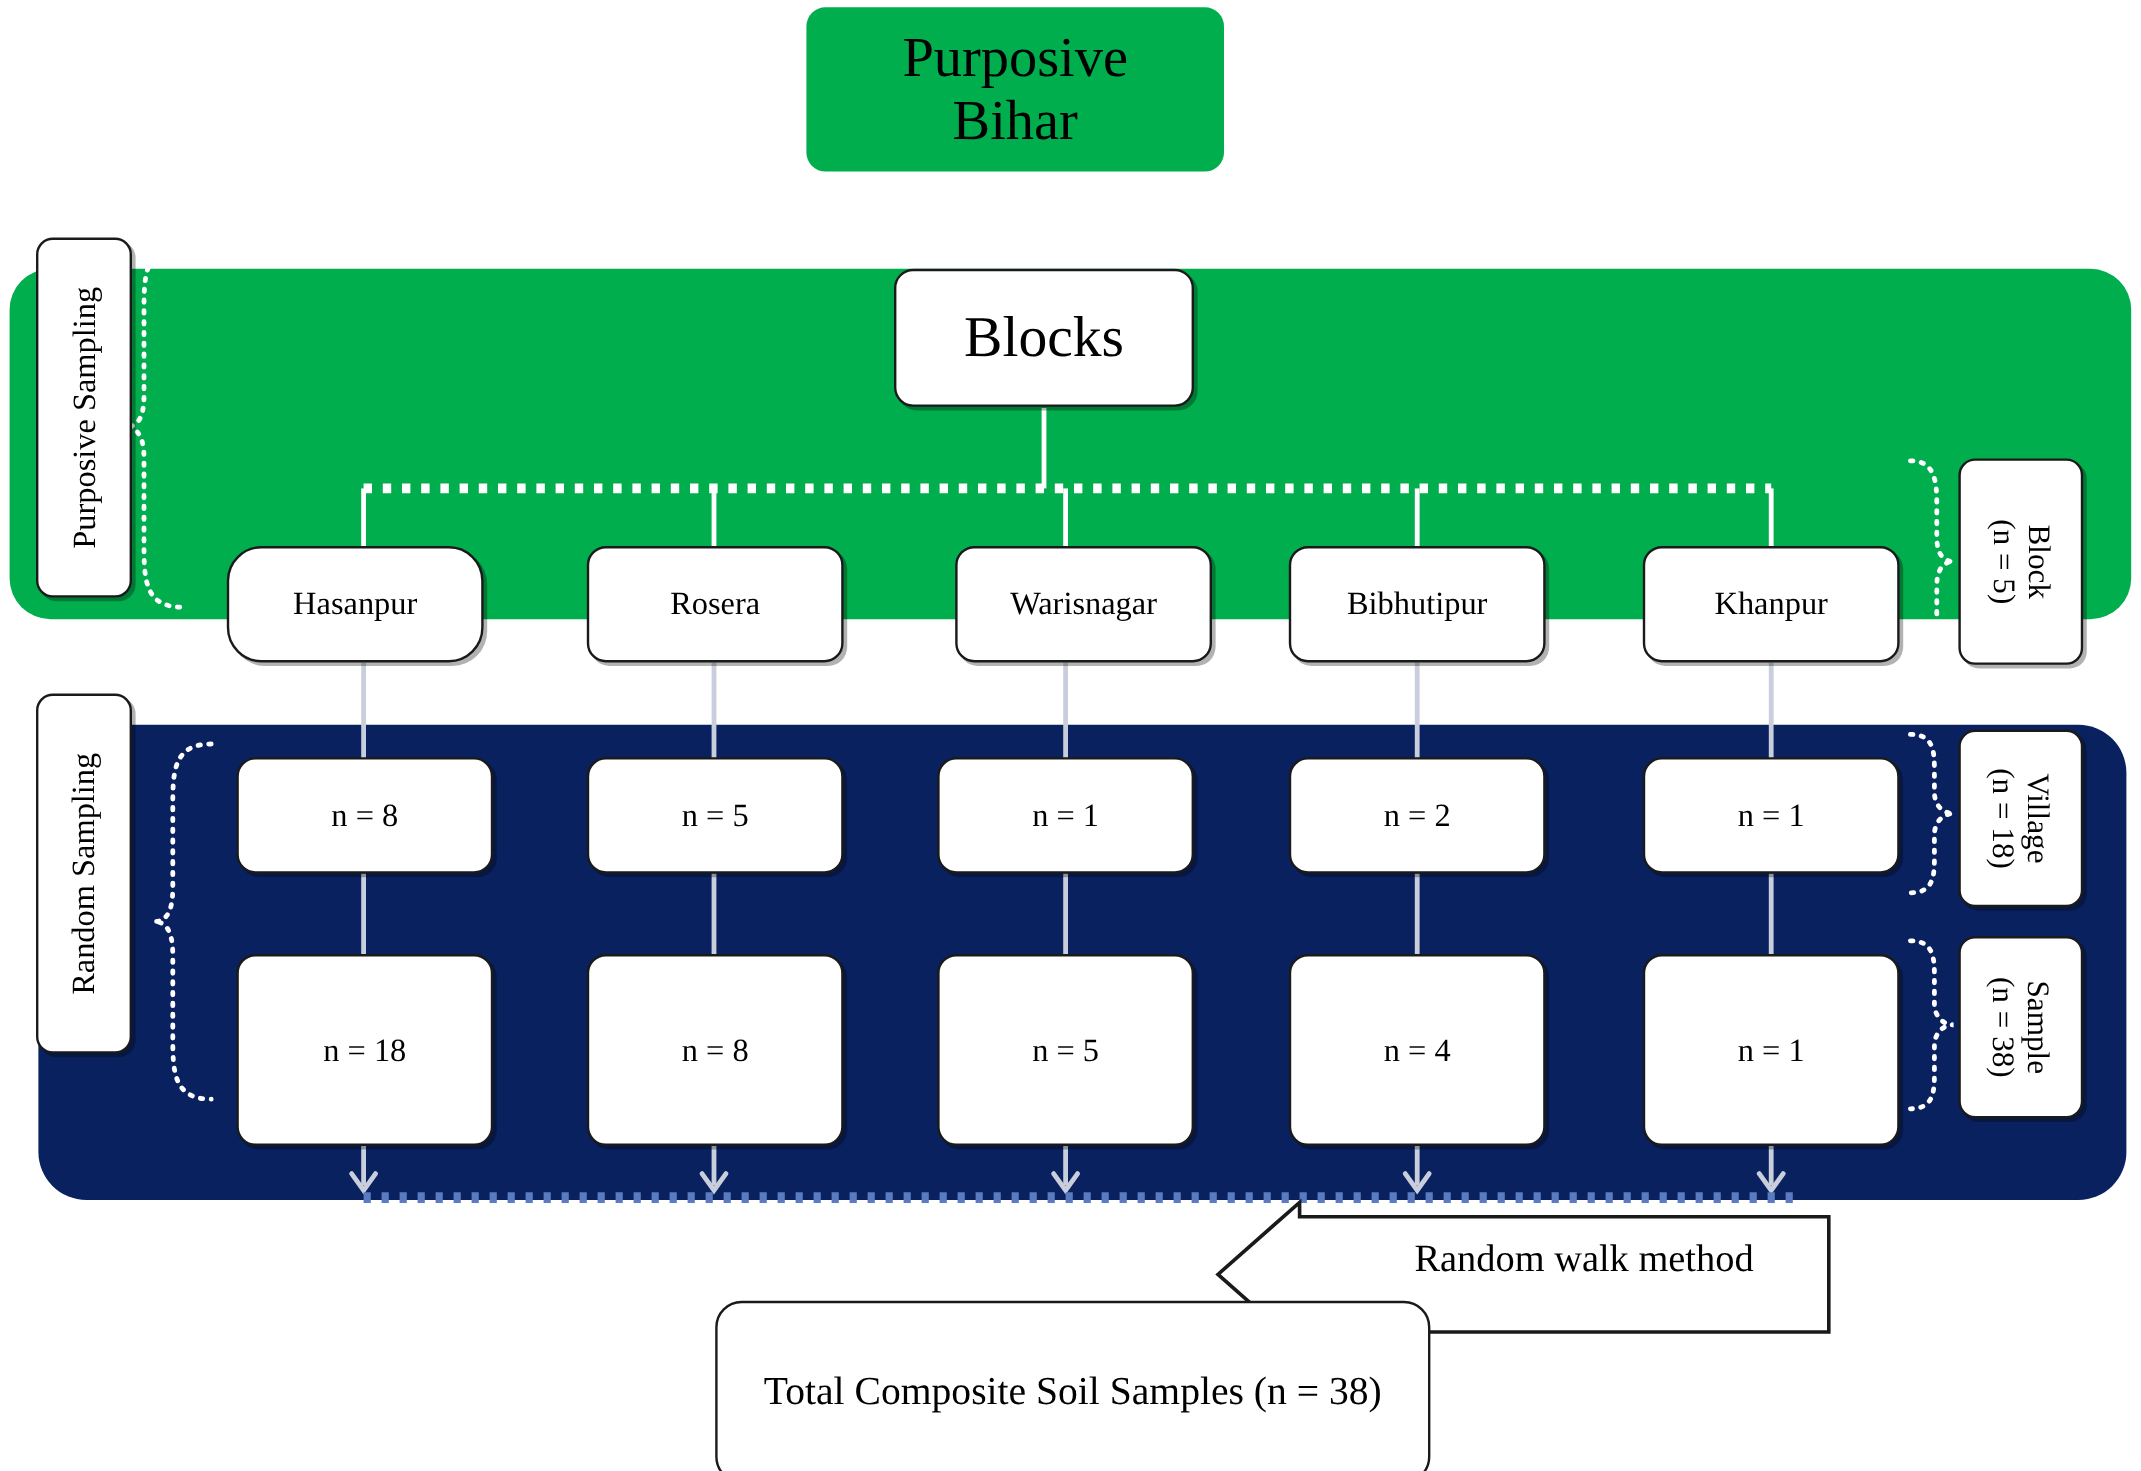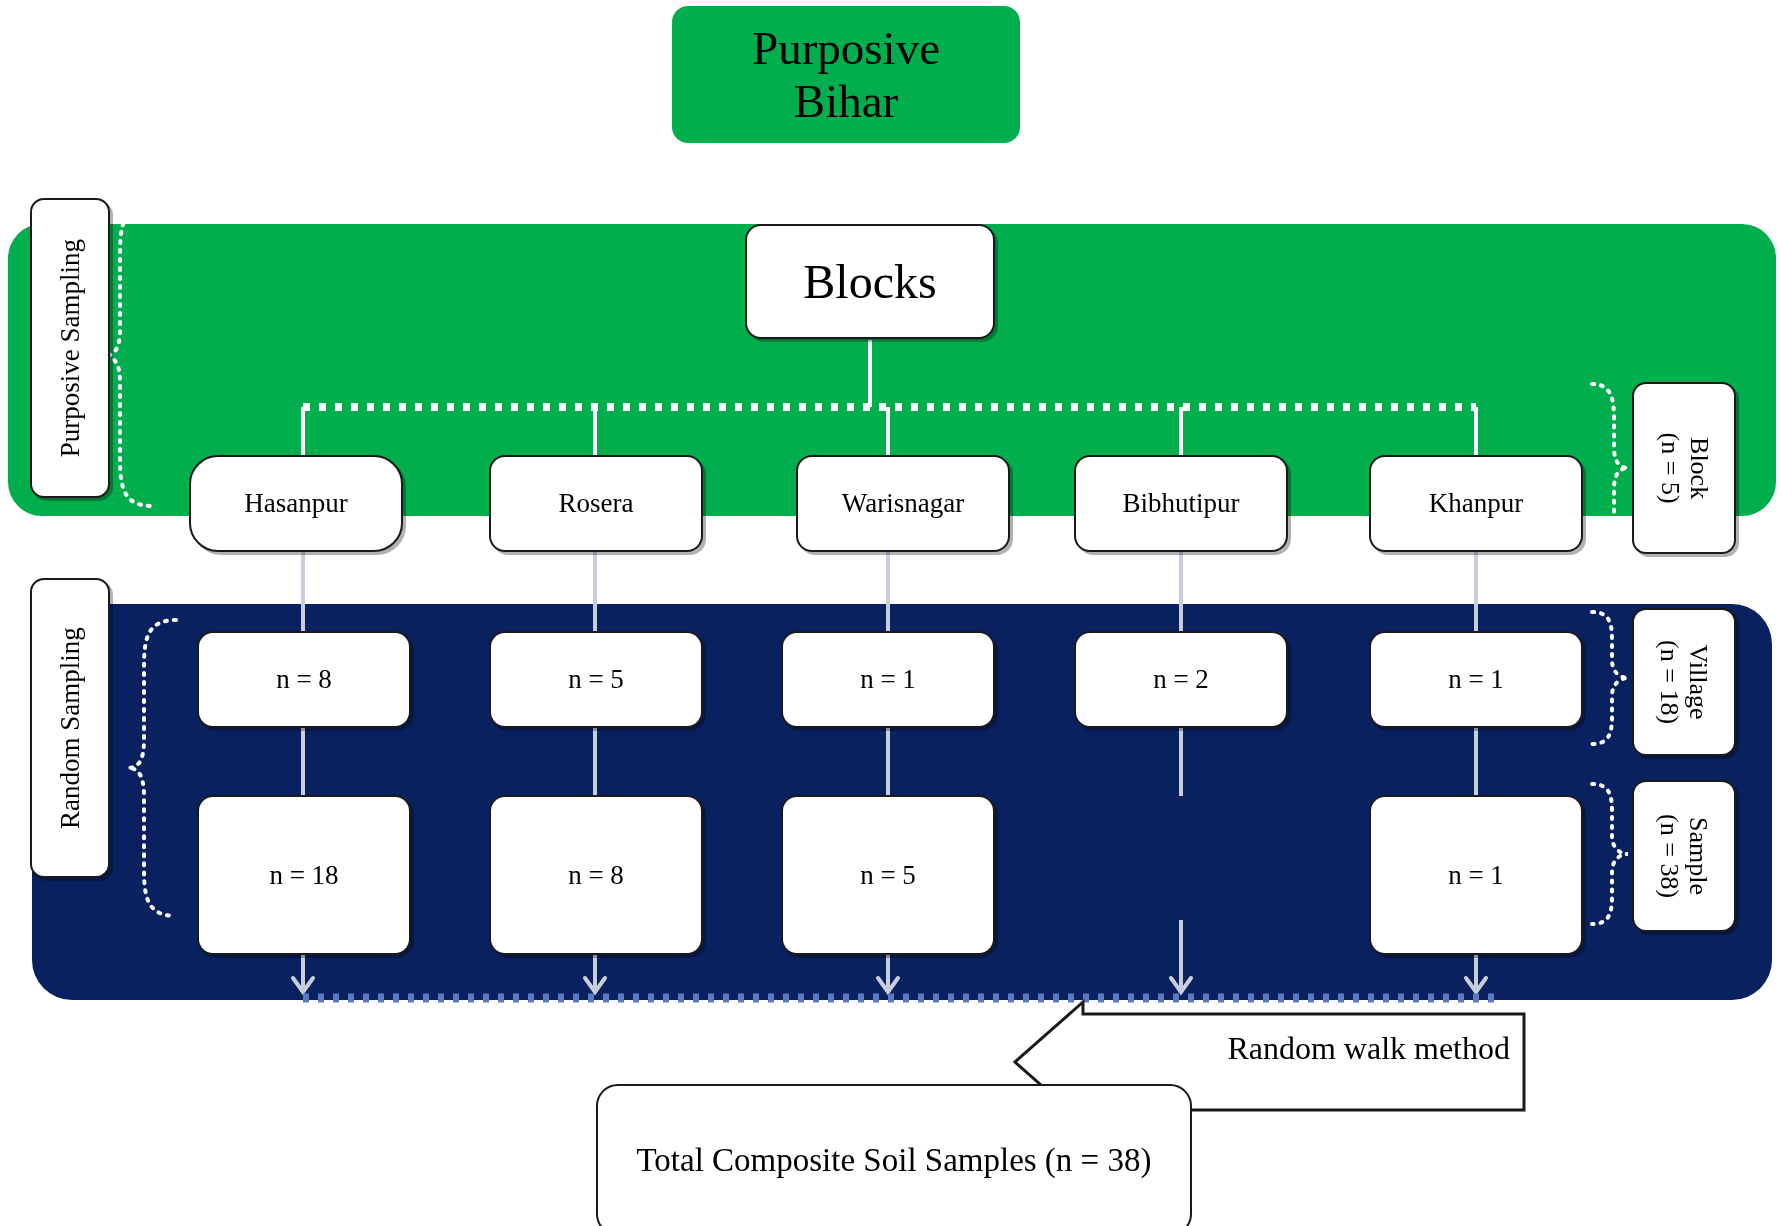--- a/index.html
+++ b/index.html
@@ -172,21 +172,21 @@
 
   
   .rw-text {
     position: absolute;
     left: 1130px;
     top: 1020px;
     width: 380px;
     height: 56px;
     display: flex;
     align-items: center;
-    justify-content: flex-end;
+    justify-content: center;
     font-size: 32px;
     color: #000000;
   }
 
   
   .total-box {
     position: absolute;
     left: 596px;
     top: 1084px;
     width: 596px;
@@ -329,20 +329,23 @@
 
   <div class="nodebox sample-item" style="left:197px;">
     <span>n = 18</span>
   </div>
   <div class="nodebox sample-item" style="left:489px;">
     <span>n = 8</span>
   </div>
   <div class="nodebox sample-item" style="left:781px;">
     <span>n = 5</span>
   </div>
+  <div class="nodebox sample-item" style="left:1074px;">
+    <span>n = 4</span>
+  </div>
   <div class="nodebox sample-item" style="left:1369px;">
     <span>n = 1</span>
   </div>
 
   <div class="sidelabel sample-n-label">
     <span class="vtext-cw">
       <span>Sample</span><br>
       <span>(n = 38)</span>
     </span>
   </div>

